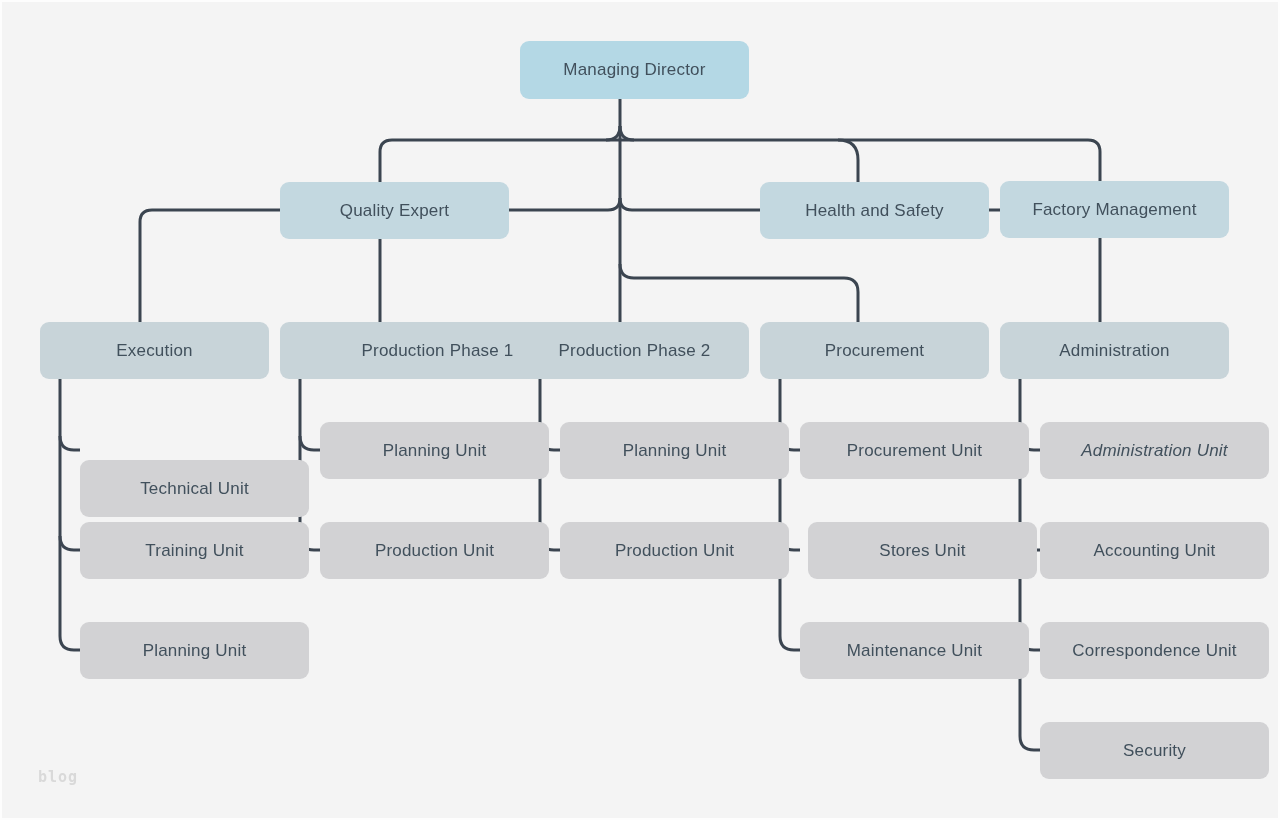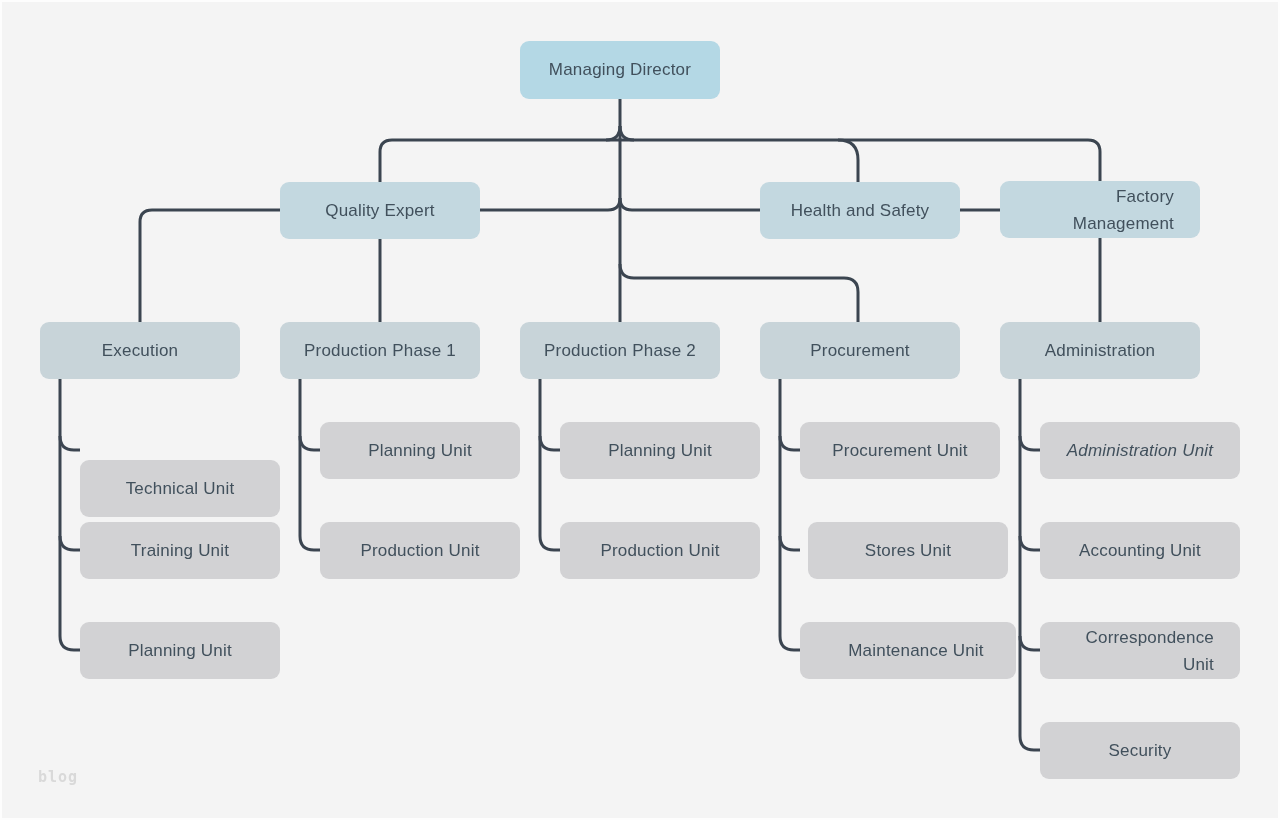--- a/index.html
+++ b/index.html
@@ -10,53 +10,53 @@
   }
   .canvas{
     position:absolute;inset:0;
     background:var(--bg,#f4f4f4);
     border:2px solid #fdfdfd;
     box-sizing:border-box;
   }
   svg.connectors{position:absolute;left:-2px;top:-2px;width:1280px;height:820px;}
   svg.connectors path{fill:none;stroke:var(--line,#3b4550);stroke-width:3;}
   .node{
-    position:absolute;width:200px;height:57px;margin-left:-2px;margin-top:-2px;
+    position:absolute;width:229px;height:57px;margin-left:-2px;margin-top:-2px;
     border-radius:9px;
     display:flex;align-items:center;justify-content:center;
     font-size:17px;letter-spacing:.2px;
     color:var(--text,#41505c);
     white-space:nowrap;
     cursor:default;
   }
   .root{background:var(--rootFill,#b4d8e5);height:58px;}
   .l2{background:var(--l2Fill,#c3d8e0);}
   .l3{background:var(--l3Fill,#c8d4d9);}
   .leaf{background:var(--leafFill,#d2d2d4);}
   .wrap{white-space:normal;text-align:right;line-height:27px;padding:0 26px;box-sizing:border-box;}
 
   .pos-md{left:520px;top:41px;}
   .pos-qe{left:280px;top:182px;}
   .pos-hs{left:760px;top:182px;}
   .pos-fm{left:1000px;top:181px;}
   .pos-exec{left:40px;top:322px;}
-  .pos-pp1{left:280px;top:322px;}
+  .pos-pp1{left:280px;top:322px;padding-left:43px;}
   .pos-pp2{left:520px;top:322px;align-items:center;}
   .pos-proc{left:760px;top:322px;}
   .pos-admin{left:1000px;top:322px;}
   .pos-tech{left:80px;top:422px;margin-top:36px;}
   .pos-train{left:80px;top:522px;}
   .pos-plan-e{left:80px;top:622px;}
   .pos-plan1{left:320px;top:422px;}
   .pos-prod1{left:320px;top:522px;}
   .pos-plan2{left:560px;top:422px;}
   .pos-prod2{left:560px;top:522px;}
   .pos-procu{left:800px;top:422px;}
   .pos-stores{left:800px;top:522px;margin-left:6px;}
-  .pos-maint{left:800px;top:622px;padding-left:16px;}
+  .pos-maint{left:800px;top:622px;}
   .pos-adminu{left:1040px;top:422px;font-style:italic;}
   .pos-acct{left:1040px;top:522px;}
   .pos-corr{left:1040px;top:622px;}
   .pos-sec{left:1040px;top:722px;}
 
   .watermark{
     position:absolute;left:36px;top:766px;
     font-family:"DejaVu Sans Mono",monospace;
     font-size:15px;font-weight:bold;letter-spacing:1px;
     color:#d9d9d9;

